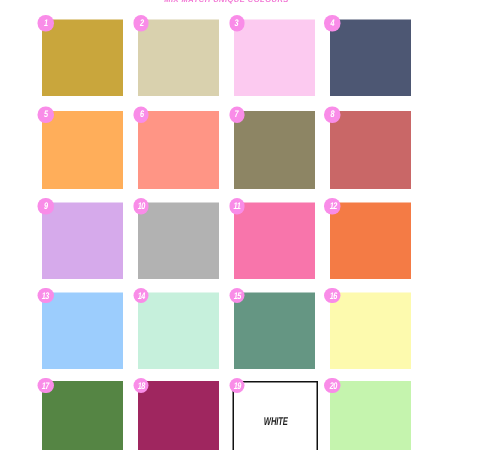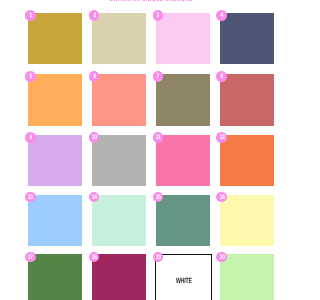--- a/index.html
+++ b/index.html
@@ -1,20 +1,20 @@
 <!DOCTYPE html>
 <html><head>
 <meta charset="utf-8">
 <title>Colour Palette Swatch Sheet</title>
 <style>
   html,body{margin:0;padding:0;width:300px;height:300px;overflow:hidden;background:#fff;}
   body{font-family:"Liberation Sans",sans-serif;
     -webkit-font-smoothing:antialiased;text-rendering:geometricPrecision;}
 
-  .page{position:relative;width:300px;height:300px;background:#fff;overflow:hidden;}
+  .page{position:relative;width:300px;height:300px;background:#fff;overflow:hidden;font-style:italic;}
 
   
   .title{position:absolute;left:1px;top:-3.0px;width:300px;text-align:center;
     font-weight:700;font-size:5px;letter-spacing:.33px;
     color:#f276d4;white-space:nowrap;}
 
   
   .grid{position:absolute;left:0;top:0;width:300px;height:300px;}
   .cell{position:absolute;width:54.1px;height:51.5px;}
   .sw{width:100%;height:100%;}

